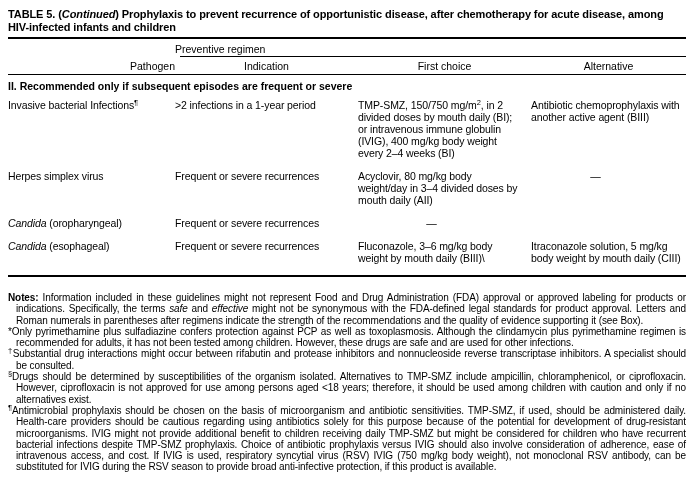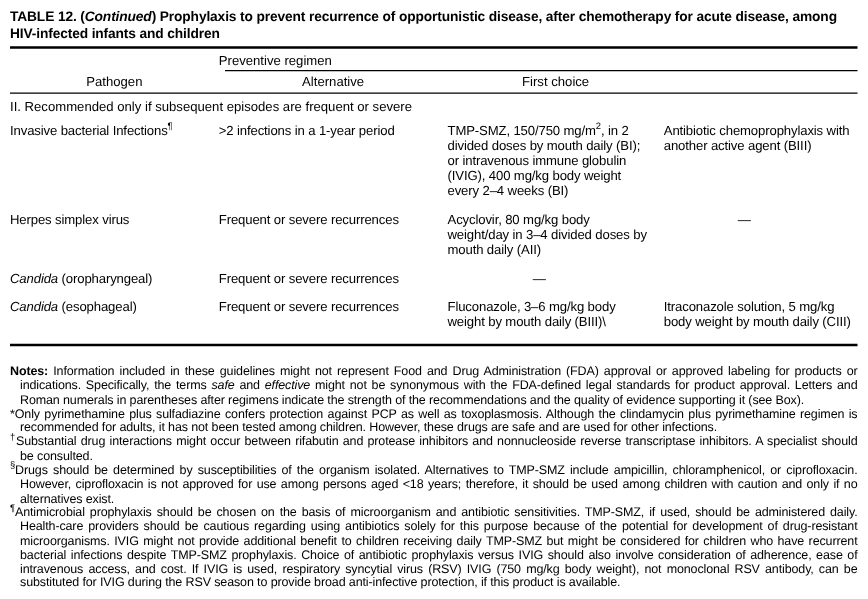--- a/index.html
+++ b/index.html
@@ -38,24 +38,24 @@
 
   .grid {
     display: grid;
     grid-template-columns: 167px 183px 173px 155px;
   }
   .colheads { margin-top: 3px; }
   .col-h {
     font-size: 10.5px; line-height: 12px;
     text-align: center;
   }
-  .col-h.left { text-align: center; }
+  .col-h.left { text-align: right; }
 
   .section {
-    font-weight: normal;
+    font-weight: bold;
     font-size: 10.5px; line-height: 12px;
     padding: 5px 0 5px 0;
   }
 
   .row { margin-bottom: 11px; }
   .row:first-child { margin-top: 2px; }
   .cell {
     font-size: 10.5px; line-height: 12px;
     letter-spacing: -0.1px;
     padding-right: 12px;
@@ -75,32 +75,33 @@
   }
   .marker.bold { font-weight: bold; }
   .marker.sup, .sup { vertical-align: super; font-size: 7.5px; line-height: 0; }
   .i { font-style: italic; margin-top: 34px; }
 </style>
 </head>
 <body>
 
 <div class="page">
 
-  <div class="title"><span>TABLE 12. (</span><span class="i">Continued</span><span>) Prophylaxis to prevent recurrence of opportunistic disease, after chemotherapy for acute disease, among HIV-infected infants and children</span></div>
+  <div class="title"><span>TABLE 5. (</span><span class="i">Continued</span><span>) Prophylaxis to prevent recurrence of opportunistic disease, after chemotherapy for acute disease, among HIV-infected infants and children</span></div>
   <div class="rule thick"></div>
 
   <div class="spanner-row">
     <div class="spanner">Preventive regimen</div>
   </div>
   <div class="spanner-rule"></div>
 
   <div class="grid colheads">
     <div class="col-h left">Pathogen</div>
+    <div class="col-h">Indication</div>
+    <div class="col-h">First choice</div>
     <div class="col-h">Alternative</div>
-    <div class="col-h">First choice</div>
   </div>
   <div class="rule mid"></div>
 
   <div class="section">II. Recommended only if subsequent episodes are frequent or severe</div>
 
   <div id="rows">
   <div class="grid row">
     <div class="cell pathogen"><span>Invasive bacterial Infections</span><span class="sup">¶</span></div>
     <div class="cell indication"><span>&gt;2 infections in a 1-year period</span></div>
     <div class="cell first-choice"><span>TMP-SMZ, 150/750 mg/m</span><span class="sup">2</span><span>, in 2 divided doses by mouth daily (BI); or intravenous immune globulin (IVIG), 400 mg/kg body weight every 2–4 weeks (BI)</span></div>

